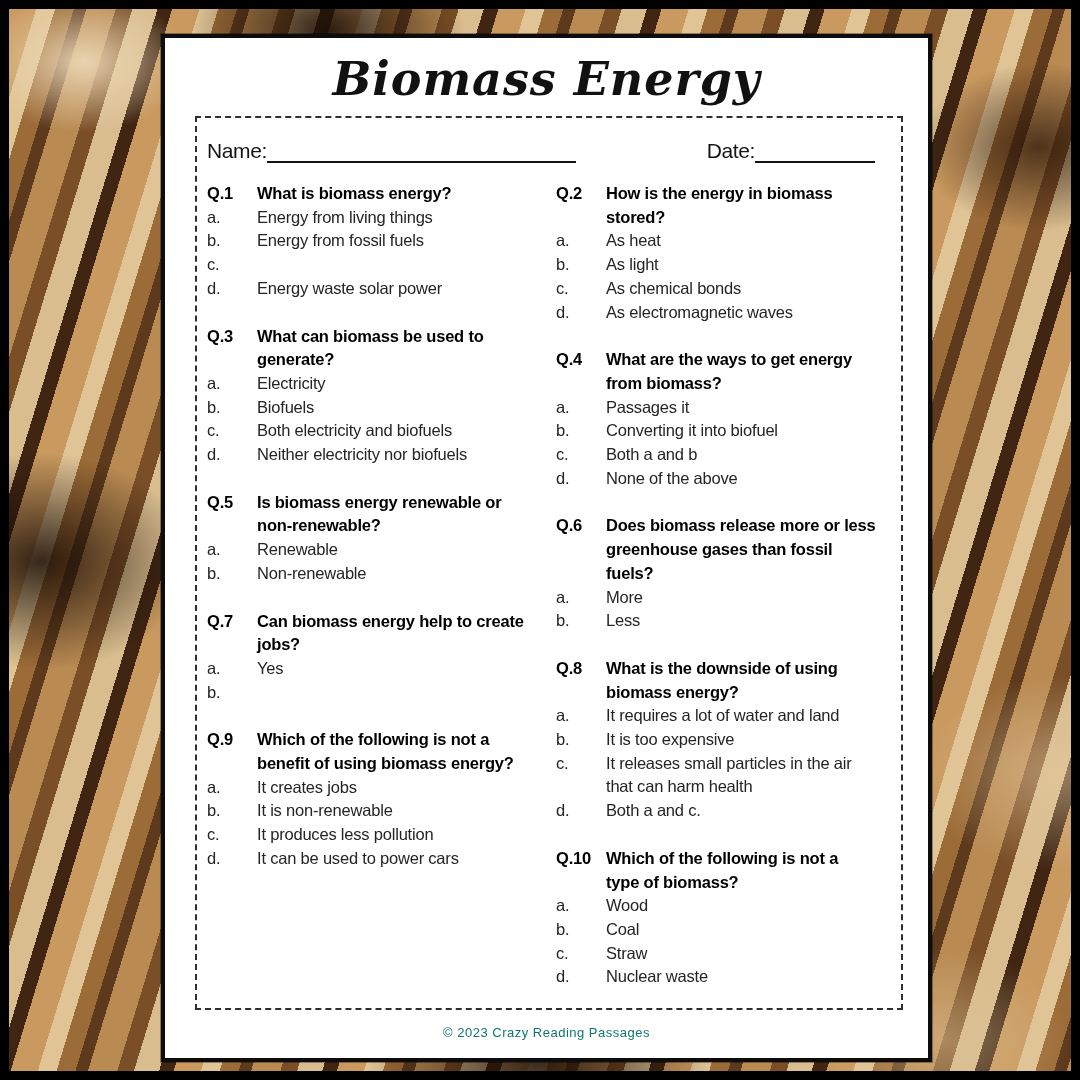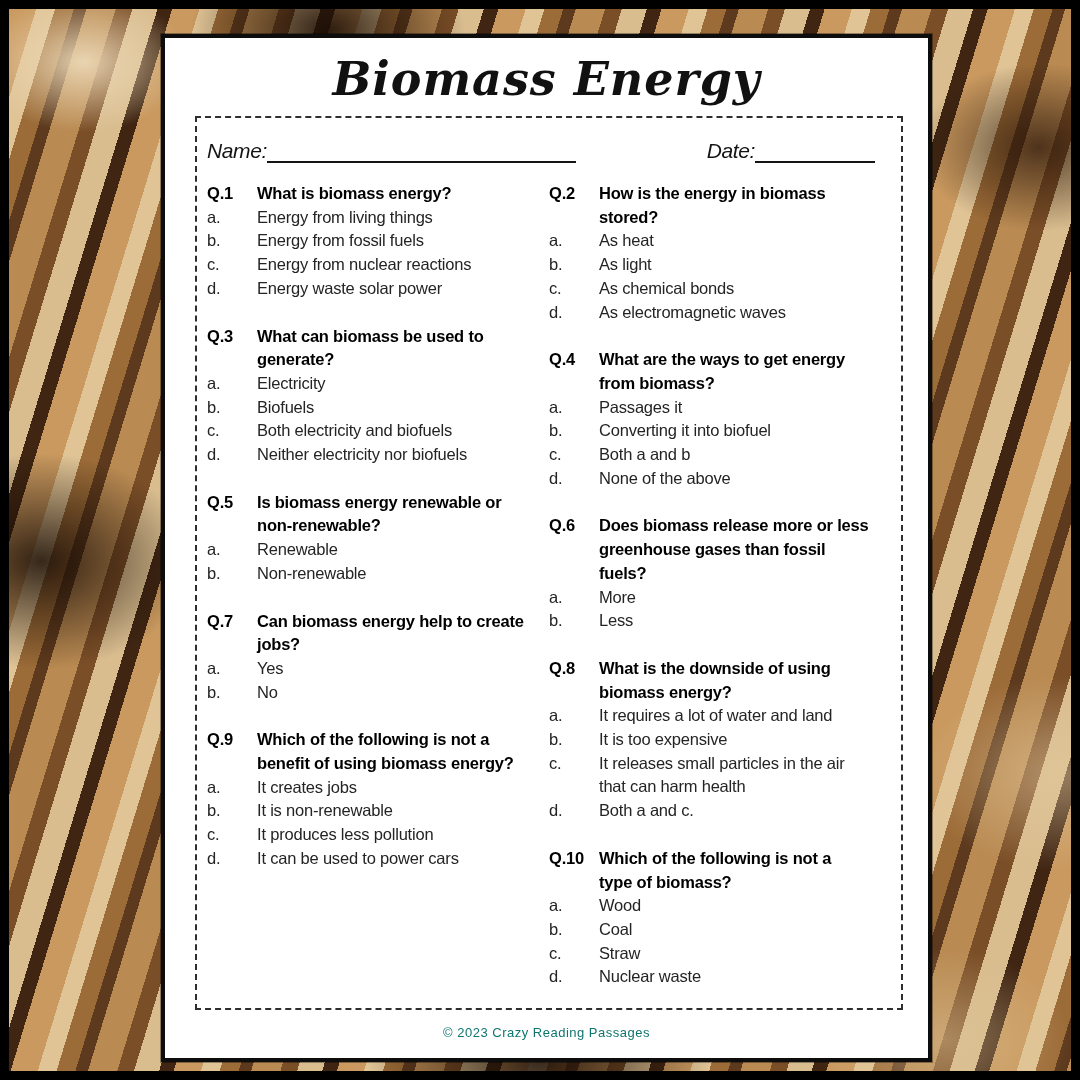--- a/index.html
+++ b/index.html
@@ -44,29 +44,29 @@
   .dashed-box {
     position:absolute; left:30px; top:78px;
     width:708px; height:894px;
     border:2px dashed #2e2e2e;
     padding:13px 10px 0 10px;
   }
   .meta-row {
     display:flex; align-items:flex-end;
     height:32px;
     font-family:"Liberation Sans", sans-serif;
-    font-size:21px; letter-spacing:-0.4px; color:#141414;font-style:italic;
+    font-size:21px; letter-spacing:-0.4px; color:#141414;
   }
   .blank-line { border-bottom:2px solid #141414; height:26px; }
   .name-group { display:flex; align-items:flex-end; }
   .name-group .blank-line { width:309px; }
   .date-group { display:flex; align-items:flex-end; margin-left:auto; margin-right:16px; }
   .date-group .blank-line { width:120px; }
   .columns {
-    display:flex; gap:2px; margin-top:19px;
+    display:flex; gap:9px; margin-top:19px;
     font-family:"Liberation Sans", sans-serif;
     font-size:16.5px; line-height:23.7px;
     letter-spacing:-0.2px; color:#242424;
   }
   .col { display:flex; flex-direction:column; }
   .col-left  { width:340px; }
   .col-right { width:335px; }
   .q-block { margin-bottom:24px; }
   .q-row { display:grid; grid-template-columns:50px 1fr; }
   .q-num, .q-text { font-weight:700; color:#000; }
@@ -109,21 +109,20 @@
   <div class="q-row">
                 <span class="opt-letter">a.</span>
                 <span class="opt-text">Energy from living things</span>
               </div>
               <div class="q-row">
                 <span class="opt-letter">b.</span>
                 <span class="opt-text">Energy from fossil fuels</span>
               </div>
               <div class="q-row">
                 <span class="opt-letter">c.</span>
-                <span class="opt-text">Energy from nuclear reactions</span>
               </div>
               <div class="q-row">
                 <span class="opt-letter">d.</span>
                 <span class="opt-text">Energy waste solar power</span>
               </div>
             </div>
 
   <div class="q-block">
     <div class="q-row">
       <span class="q-num">Q.3</span>
@@ -169,21 +168,20 @@
       <span class="q-num">Q.7</span>
       <span class="q-text">Can biomass energy help to create
 jobs?</span>
     </div>
   <div class="q-row">
                 <span class="opt-letter">a.</span>
                 <span class="opt-text">Yes</span>
               </div>
               <div class="q-row">
                 <span class="opt-letter">b.</span>
-                <span class="opt-text">No</span>
               </div>
             </div>
 
   <div class="q-block">
     <div class="q-row">
       <span class="q-num">Q.9</span>
       <span class="q-text">Which of the following is not a
 benefit of using biomass energy?</span>
     </div>
   <div class="q-row">

